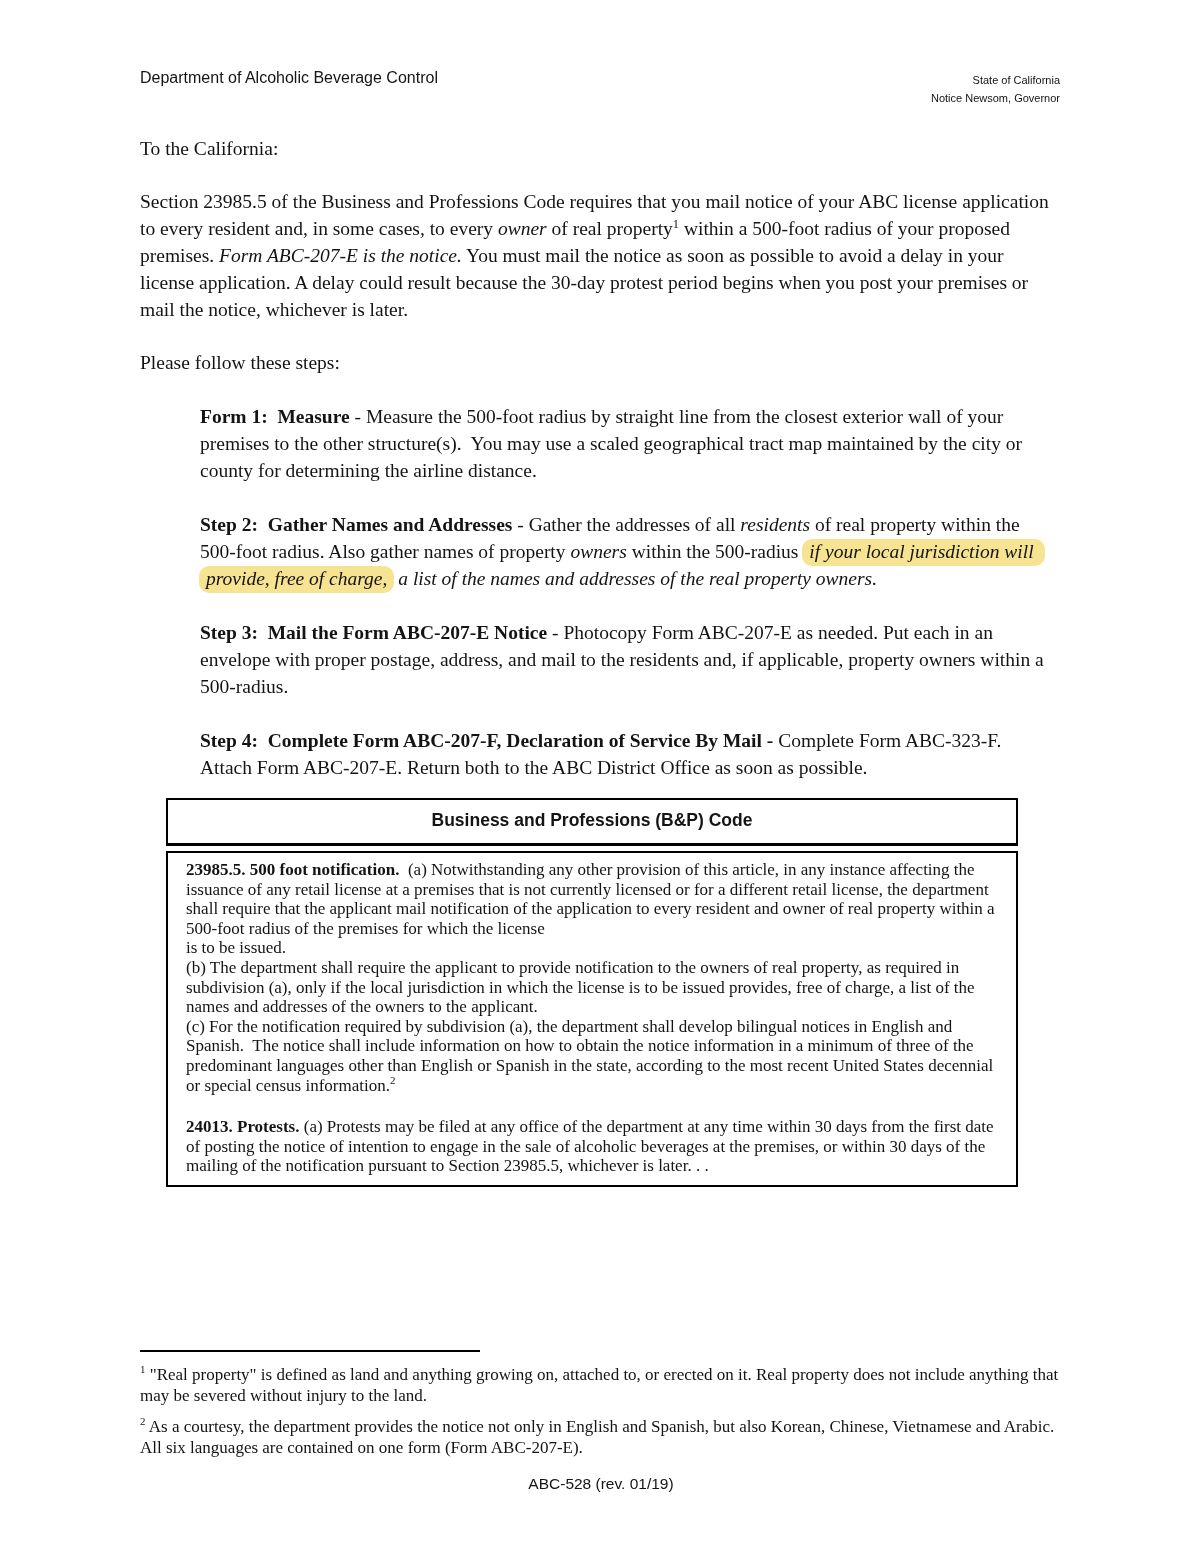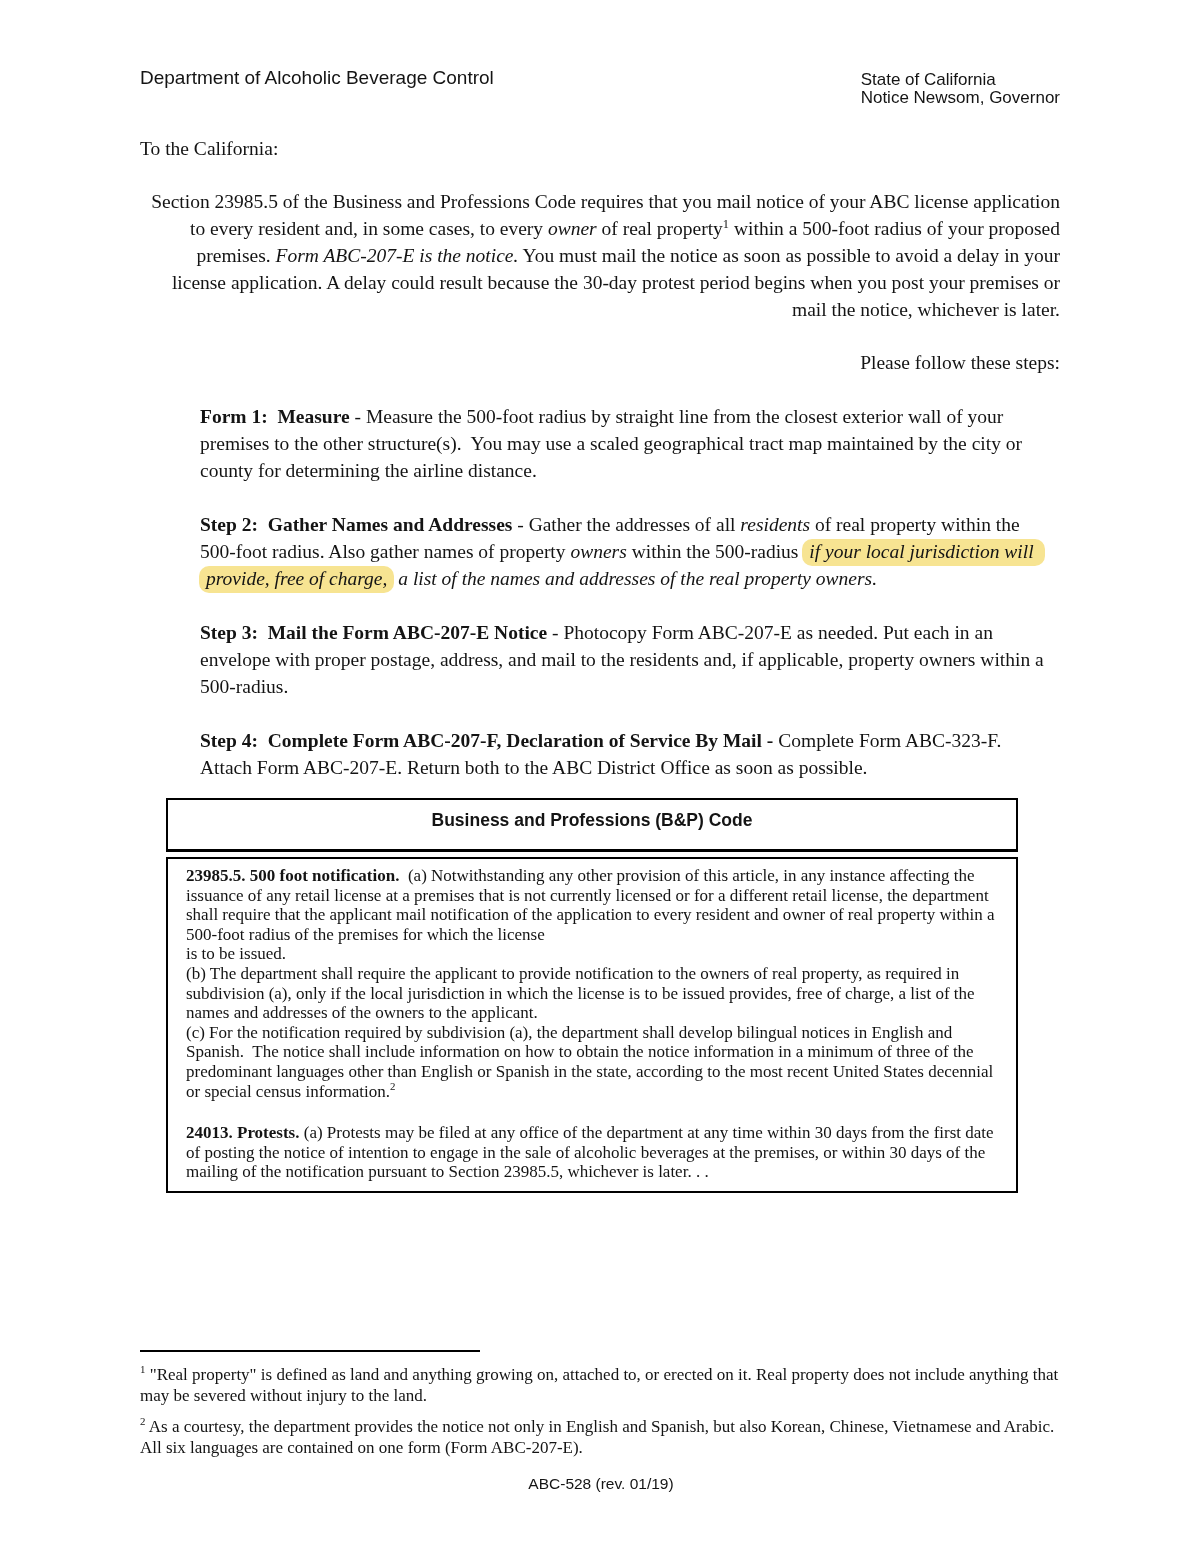--- a/index.html
+++ b/index.html
@@ -11,50 +11,50 @@
     background: #ffffff;
     box-sizing: border-box;
     padding: 68px 140px 0 140px;
     overflow: hidden;
     font-family: "Liberation Serif", "DejaVu Serif", serif;
     color: #141414;
   }
   
   .hdr { display: flex; justify-content: space-between; align-items: flex-start; }
   .hdr-left { font-family: "Liberation Sans", "DejaVu Sans", sans-serif; }
-  .dept { font-size: 19px; line-height: 19px; margin-bottom: 5px; }
+  .dept { font-size: 16px; line-height: 19px; margin-bottom: 5px; }
   .doc-title { font-size: 21.5px; font-weight: bold; line-height: 29px; letter-spacing: 0.2px; }
   .hdr-right {
     font-family: "Liberation Sans", "DejaVu Sans", sans-serif;
-    font-size: 17px; line-height: 18px; text-align: left; padding-top: 3px;
+    font-size: 11px; line-height: 18px; text-align: right; padding-top: 3px;
   }
   
   .bodytext { font-size: 19.5px; line-height: 27px; }
   .salutation { margin-top: 28px; }
-  .para { margin-top: 26px; white-space: pre-wrap; text-align: right; }
+  .para { margin-top: 26px; white-space: pre-wrap; }
   .steps-lead { }
   .step { margin-top: 27px; padding-left: 60px; padding-right: 14px; white-space: pre-wrap; }
   .b { font-weight: bold; }
   .i { font-style: italic; }
   sup { font-size: 64%; line-height: 0; vertical-align: super; }
   .hl {
     background: var(--hl, #F7E492);
     border-radius: 10px;
     padding: 2px 7px 4px 7px;
     margin: -2px -1px -4px -1px;
     box-decoration-break: clone;
     -webkit-box-decoration-break: clone;
   }
   
   .bp-wrap { margin: 17px 0 0 26px; width: 852px; box-sizing: border-box; }
   .bp-title-box {
     box-sizing: border-box;
     border: 2px solid #000;
     border-bottom-width: 3px;
-    height: 54px;
+    height: 48px;
     padding-top: 7px;
     text-align: center;
     font-family: "Liberation Sans", "DejaVu Sans", sans-serif;
     font-weight: bold;
     font-size: 17.5px;
     margin-bottom: 5px;
   }
   .bp-body-box {
     box-sizing: border-box;
     border: 2px solid #000;

